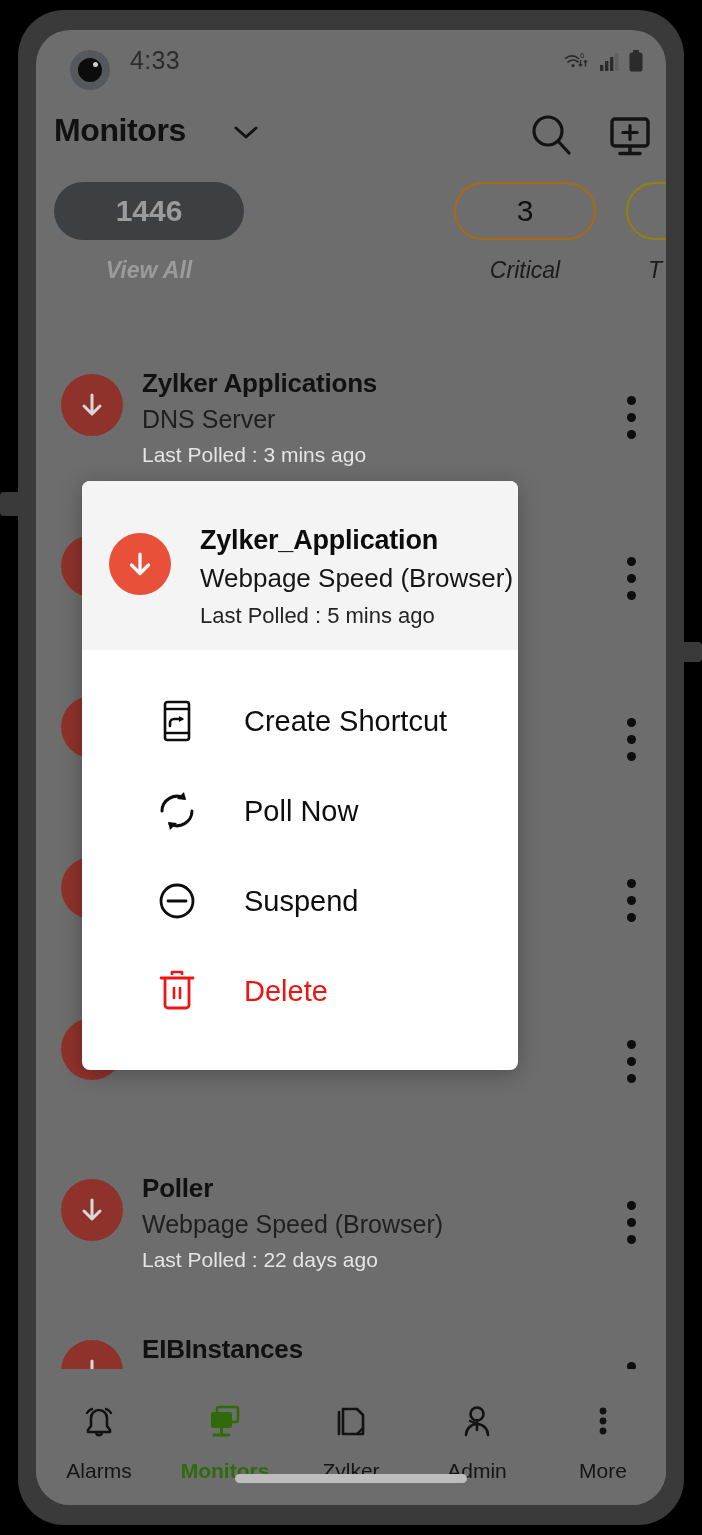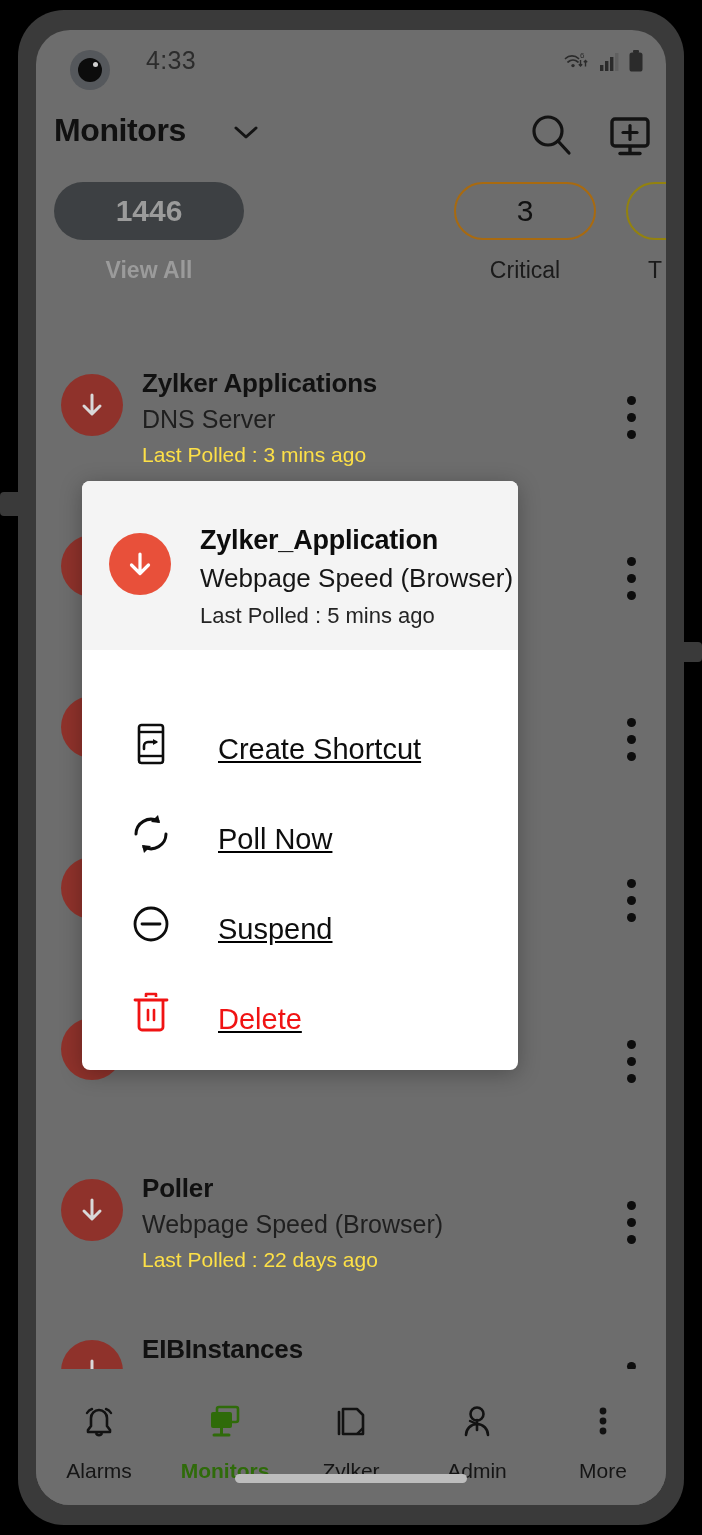--- a/index.html
+++ b/index.html
@@ -40,21 +40,21 @@
   #camera-punch::after{
     content:""; position:absolute; left:8px; top:8px; width:24px; height:24px;
     border-radius:50%; background:#0c0c0c;
   }
   #camera-punch::before{
     content:""; position:absolute; left:23px; top:12px; width:5px; height:5px;
     border-radius:50%; background:#cfcfcf; z-index:2;
   }
   #status-time{
     position:absolute; left:94px; top:16px;
-    font-size:25px; color:#2c2c2c; letter-spacing:.3px;margin-left:16px;
+    font-size:25px; color:#2c2c2c; letter-spacing:.3px;
   }
   #status-icons{
     position:absolute; right:22px; top:20px;
     display:flex; align-items:center; gap:7px;
   }
 
   
   #app-header{
     position:absolute; left:0; top:64px; width:630px; height:84px;
   }
@@ -70,21 +70,21 @@
   
   #tab-strip{
     position:absolute; left:0; top:152px; width:630px; height:140px;
   }
   .tab{ position:absolute; top:0; text-align:center; }
   .tab-pill{
     height:58px; border-radius:29px;
     display:flex; align-items:center; justify-content:center;
     font-size:30px; box-sizing:border-box;
   }
-  .tab-label{ margin-top:17px; font-size:23px; color:#1b1b1b; }
+  .tab-label{ margin-top:17px; font-size:23px; color:#1b1b1b;font-style:italic; }
   #tab-viewall{ left:18px;  width:190px; }
   #tab-viewall .tab-pill{ background:#3d4043; color:#9b9b9b; font-weight:bold; }
   #tab-viewall .tab-label{ color:#9b9b9b; font-weight:bold; }
   #tab-down{ left:246px; width:142px; }
   #tab-down .tab-pill{ border:2px solid #b03a33; color:#111; }
   #tab-critical{ left:418px; width:142px; }
   #tab-critical .tab-pill{ border:2px solid #a86a10; color:#111; }
   #tab-trouble{ left:590px; width:142px; }
   #tab-trouble .tab-pill{ border:2px solid #93820e; color:#111; }
   #tab-trouble .tab-label{ text-align:left; padding-left:22px; }
@@ -96,21 +96,21 @@
   }
   .row-status-icon{
     position:absolute; left:25px; top:44px;
     width:62px; height:62px; border-radius:50%;
     background:#8f322b;
     display:flex; align-items:center; justify-content:center;
   }
   .row-text{ position:absolute; left:106px; top:38px; }
   .row-name{ font-size:26px; font-weight:bold; color:#111; letter-spacing:-.2px; }
   .row-type{ font-size:25px; color:#1f1f1f; margin-top:6px; }
-  .row-polled{ font-size:21px; color:#fde047; margin-top:9px; }
+  .row-polled{ font-size:21px; color:#e5e5e5; margin-top:9px; }
   .row-kebab{
     position:absolute; right:30px; top:66px;
     display:flex; flex-direction:column; gap:8px;
   }
   .row-kebab i{ width:9px; height:9px; border-radius:50%; background:#0d0d0d; display:block;}
 
   
   #action-dialog{
     position:absolute; left:46px; top:451px;
     width:436px; height:589px;
@@ -128,22 +128,22 @@
     background:#e8503a;
     display:flex; align-items:center; justify-content:center;
   }
   #dialog-head-text{ position:absolute; left:118px; top:44px; }
   #dialog-title{ font-size:27px; font-weight:bold; color:#0d0d0d; letter-spacing:-.2px;}
   #dialog-subtitle{ font-size:26px; color:#161616; margin-top:7px; }
   #dialog-polled{ font-size:22px; color:#242424; margin-top:9px; }
 
   #dialog-menu{ padding-top:26px; }
   .menu-item{
-    height:90px; display:flex; align-items:flex-end;
-    padding-left:46px; cursor:pointer;text-decoration:underline;
+    height:90px; display:flex; align-items:center;
+    padding-left:72px; cursor:pointer;
   }
   .menu-icon{ width:46px; display:flex; align-items:center; justify-content:center; }
   .menu-label{ margin-left:44px; font-size:29px; color:#0e0e0e; }
   .menu-item.danger .menu-label{ color:#f01313; }
 
   
   #bottom-nav{
     position:absolute; left:0; bottom:0; width:630px; height:136px;
     background:#6d6d6d;
     display:flex;

